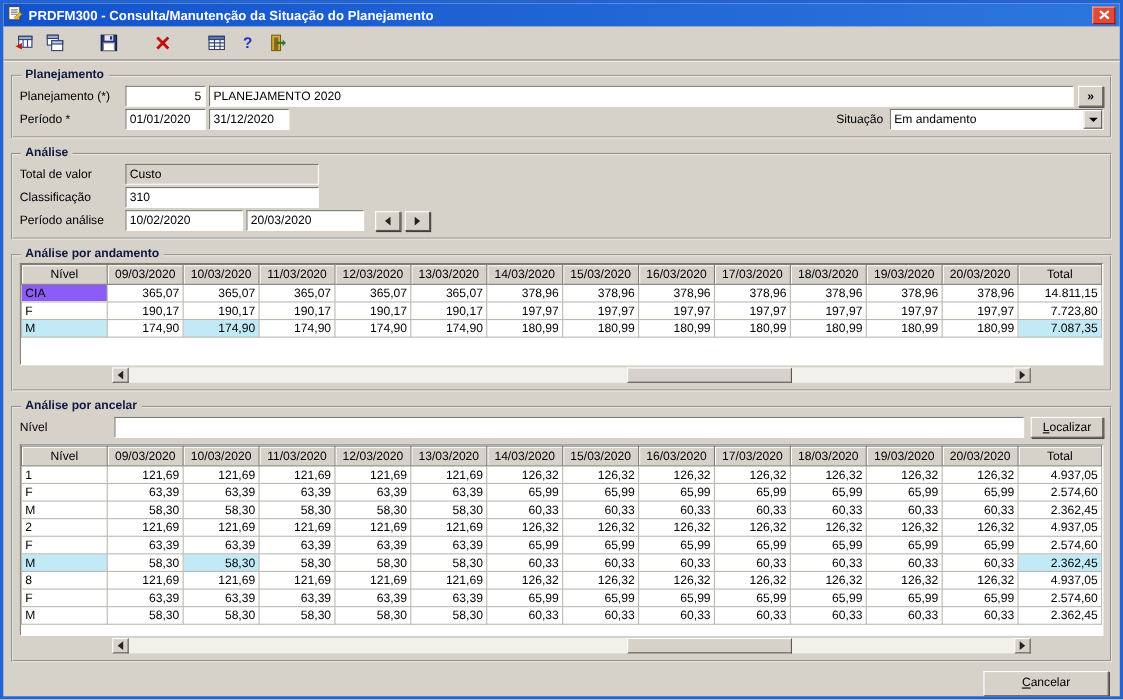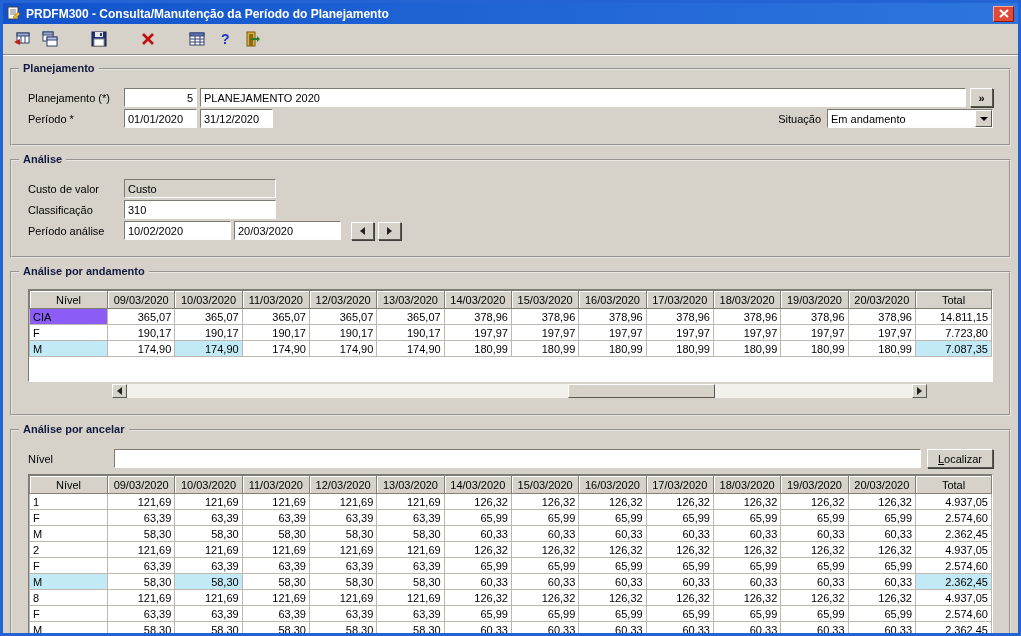--- a/index.html
+++ b/index.html
@@ -14,35 +14,35 @@
   .close-btn { width:21px; height:16px; background:#e04a38; border:1px solid; border-color:#f5ab9d #8c170a #8c170a #f5ab9d; display:flex; align-items:center; justify-content:center; cursor:default; }
 
   
   .toolbar { height:31px; flex:0 0 31px; display:flex; align-items:center; padding:2px 6px; gap:3px; border-bottom:1px solid #8d897f; box-shadow:0 1px 0 #ffffff; }
   .tbtn { width:25px; height:25px; display:flex; align-items:center; justify-content:center; background:transparent; border:1px solid transparent; }
   .tsp { width:18px; height:1px; }
 
   .content { flex:1; padding:0 7px; position:relative; }
 
   
-  .group { position:relative; border:2px groove #e8e6e0; margin-top:13px; padding:16px; }
+  .group { position:relative; border:2px groove #e8e6e0; margin-top:13px; padding:6px; }
   .group-label { position:absolute; top:-8px; left:7px; background:#d6d2ca; padding:0 4px; font-weight:bold; color:#10193f; }
 
   .frow { display:flex; align-items:center; margin-top:2px; }
   .flabel { width:96px; flex:0 0 96px; }
 
   .tin { height:19px; border:1px solid; border-color:#7d7a72 #fdfdfd #fdfdfd #7d7a72; background:#fff; padding:0 3px; font:inherit; color:#000; }
   .tin.gray { background:#d6d2ca; }
   .tin.num { text-align:right; }
 
   .btn { background:#d6d2ca; border:1px solid; border-color:#ffffff #5a5851 #5a5851 #ffffff; box-shadow:1px 1px 0 #3f3d39; font:inherit; display:inline-flex; align-items:center; justify-content:center; cursor:default; }
   .u { text-decoration: underline; }
 
   
-  .combo { width:166px; height:19px; border:1px solid; border-color:#7d7a72 #fdfdfd #fdfdfd #7d7a72; background:#fff; display:flex; align-items:center; }
+  .combo { width:194px; height:19px; border:1px solid; border-color:#7d7a72 #fdfdfd #fdfdfd #7d7a72; background:#fff; display:flex; align-items:center; }
   .combo .cv { flex:1; padding:0 3px; white-space:nowrap; overflow:hidden; }
   .combo .cbtn { width:17px; height:17px; background:#d6d2ca; border:1px solid; border-color:#fff #5a5851 #5a5851 #fff; display:flex; align-items:center; justify-content:center; }
   .tri-down { width:0; height:0; border:4px solid transparent; border-top:4px solid #000; margin-top:4px; }
   .tri-left { width:0; height:0; border:5px solid transparent; border-right:6px solid #222; margin-left:-4px; }
   .tri-right { width:0; height:0; border:5px solid transparent; border-left:6px solid #222; margin-right:-4px; }
   .tri-left.small { border-width:4px; border-right-width:5px; }
   .tri-right.small { border-width:4px; border-left-width:5px; }
 
   
   .gridbox { background:#fff; border:1px solid; border-color:#7d7a72 #fdfdfd #fdfdfd #7d7a72; overflow:hidden; }
@@ -60,21 +60,21 @@
   .sbtn.left { left:0; } .sbtn.right { right:0; }
   .sthumb { position:absolute; top:0; height:14px; background:#d6d2ca; border:1px solid; border-color:#fff #5a5851 #5a5851 #fff; }
 
   .footer { flex:0 0 38px; display:flex; justify-content:flex-end; align-items:center; padding:0 10px; }
   .cancel { width:114px; height:23px; }
 
   
   .w-code { width:73px; }
   .w-date { width:73px; }
   .w-pdate { width:107px; }
-  .w-med { width:152px; }
+  .w-med { width:176px; }
   .flex1 { flex:1; }
   .gap3 { margin-left:3px; } .gap4 { margin-left:4px; } .gap6 { margin-left:6px; } .gap10 { margin-left:10px; }
   .arrbtn { width:23px; height:18px; }
   .morebtn { width:23px; height:19px; font-weight:bold; }
   .sit-label { margin-right:6px; }
   .comp-scroll, .emp-scroll { margin-left:84px; margin-right:66px; }
 </style>
 </head>
 <body>
 
@@ -83,21 +83,21 @@
   <div class="titlebar">
     <span>
       <svg width="14" height="14" viewBox="0 0 14 14">
           <rect x="1" y="1" width="10" height="12" fill="#ffffff" stroke="#444"></rect>
           <line x1="3" y1="4" x2="9" y2="4" stroke="#7a7a7a"></line>
           <line x1="3" y1="6" x2="9" y2="6" stroke="#7a7a7a"></line>
           <line x1="3" y1="8" x2="9" y2="8" stroke="#7a7a7a"></line>
           <polygon points="8,13 13,8 11,6 6,11" fill="#e8b830" stroke="#8a6a10" stroke-width="0.6"></polygon>
         </svg>
     </span>
-    <span class="title-text">PRDFM300 - Consulta/Manutenção da Período do Planejamento</span>
+    <span class="title-text">PRDFM300 - Consulta/Manutenção da Situação do Planejamento</span>
     <div class="close-btn">
       <svg width="10" height="9" viewBox="0 0 10 9">
           <line x1="1" y1="1" x2="9" y2="8" stroke="#fff" stroke-width="2"></line>
           <line x1="9" y1="1" x2="1" y2="8" stroke="#fff" stroke-width="2"></line>
         </svg>
     </div>
   </div>
 
   <div class="toolbar">
     <div class="tbtn">
@@ -179,21 +179,21 @@
           <span class="cbtn">
               <span class="tri-down"></span>
             </span>
         </div>
       </div>
     </fieldset>
 
     <fieldset class="group">
       <span class="group-label">Análise</span>
       <div class="frow">
-        <span class="flabel">Custo de valor</span>
+        <span class="flabel">Total de valor</span>
         <input class="tin gray w-med" readonly="" value="Custo" style="">
       </div>
       <div class="frow">
         <span class="flabel">Classificação</span>
         <input class="tin w-med" value="310" style="">
       </div>
       <div class="frow">
         <span class="flabel">Período análise</span>
         <input class="tin w-pdate" value="10/02/2020" style="">
         <input class="tin w-pdate gap3" value="20/03/2020" style="">

